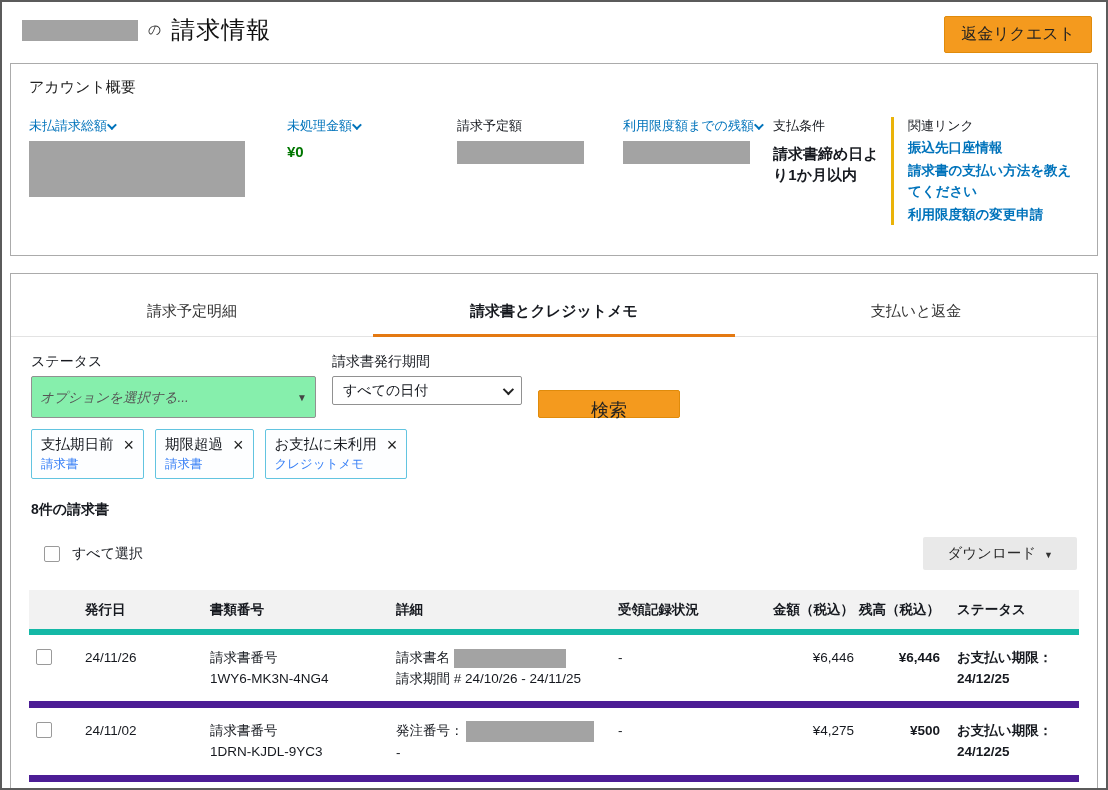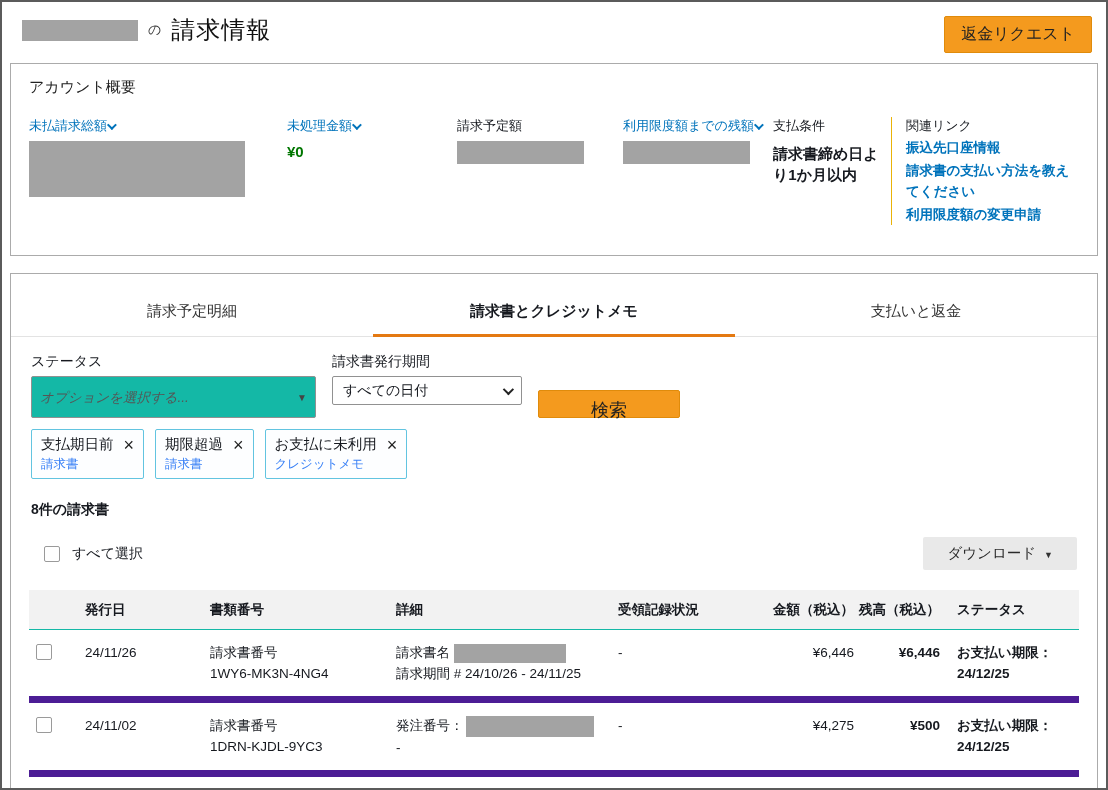--- a/index.html
+++ b/index.html
@@ -40,41 +40,41 @@
   .metric-label { font-size:13px; color:#16191f; display:flex; align-items:center; }
   .metric-label.link { color:#0073bb; cursor:pointer; }
   .chev {
     width:7px; height:7px; border-right:2px solid #0073bb; border-bottom:2px solid #0073bb;
     transform:rotate(45deg) translateY(-2px); display:inline-block;
   }
   .metric-box-lg { width:216px; height:56px; margin-top:6px; }
   .metric-box-sm { width:127px; height:23px; margin-top:6px; }
   .metric-zero { color:#007600; font-weight:bold; font-size:15px; margin-top:8px; }
   .terms-value { font-weight:bold; font-size:15px; line-height:21px; margin-top:8px; width:106px; }
-  .related { border-left:1px solid #eab308; padding-left:14px; flex:1; }
+  .related { border-left:3px solid #eab308; padding-left:14px; flex:1; }
   .related-label { font-size:13px; color:#16191f; }
   .related a, .related .rlink {
     display:block; color:#0073bb; font-size:13.5px; font-weight:bold;
     line-height:21px; margin-top:2px; text-decoration:none; cursor:pointer; max-width:210px;
   }
 
   
   .tabs { display:flex; margin-top:3px; border-bottom:1px solid #e3e3e3; }
   .tab { flex:1; text-align:center; padding:11px 0 15px; font-size:15px; color:#333; cursor:pointer; position:relative; }
   .tab.active { font-weight:bold; color:#16191f; }
   .tab.active::after {
     content:""; position:absolute; left:0; right:0; bottom:-1px; height:3px; background:#e47911;
   }
 
   
   .filters { display:flex; gap:16px; padding:16px 20px 0; }
   .filter-group { display:flex; flex-direction:column; gap:5px; }
   .filter-label { font-size:14px; color:#16191f; }
   .combo {
-    width:285px; height:42px; border:1px solid #919191; border-radius:2px; background:#14b8a6;
+    width:285px; height:42px; border:1px solid #919191; border-radius:2px; background:#86efac;
     display:flex; align-items:center; padding:16px 8px; cursor:pointer;
   }
   .combo input {
     border:none; outline:none; flex:1; font-size:13.5px; font-style:italic;
     font-family:inherit; color:#333; background:transparent;
   }
   .combo input::placeholder { color:#555; font-style:italic; opacity:1; }
   .combo .tri { color:#444; font-size:10px; margin-left:6px; }
   .select {
     width:190px; height:29px; border:1px solid #919191; border-radius:2px; background:#fff;
@@ -112,21 +112,21 @@
   }
   .download-btn .caret { font-size:9px; margin-left:8px; color:#333; }
 
   
   .table { margin:20px 18px 0; font-size:13.5px; }
   .trow {
     display:grid;
     grid-template-columns:56px 125px 186px 222px 150px 86px 86px 1fr;
     align-items:start;
   }
-  .thead { background:#f2f2f2; border-bottom:1px solid #14b8a6; align-items:end; }
+  .thead { background:#f2f2f2; border-bottom:6px solid #14b8a6; align-items:end; }
   .thead .cell { font-weight:bold; padding:10px 0 10px; line-height:19px; }
   .cell { padding:12px 0; line-height:21px; }
   .cell.right { text-align:right; }
   .cell.status-col { padding-left:17px; }
   .cell.cb-cell { padding-left:7px; padding-top:14px; }
   .tbody-row { border-bottom:7px solid #4c1d95; }
   .bold { font-weight:bold; }
   .detail-box-1 { width:112px; height:19px; margin-left:4px; }
   .detail-box-2 { width:128px; height:21px; margin-left:2px; }
 </style>

